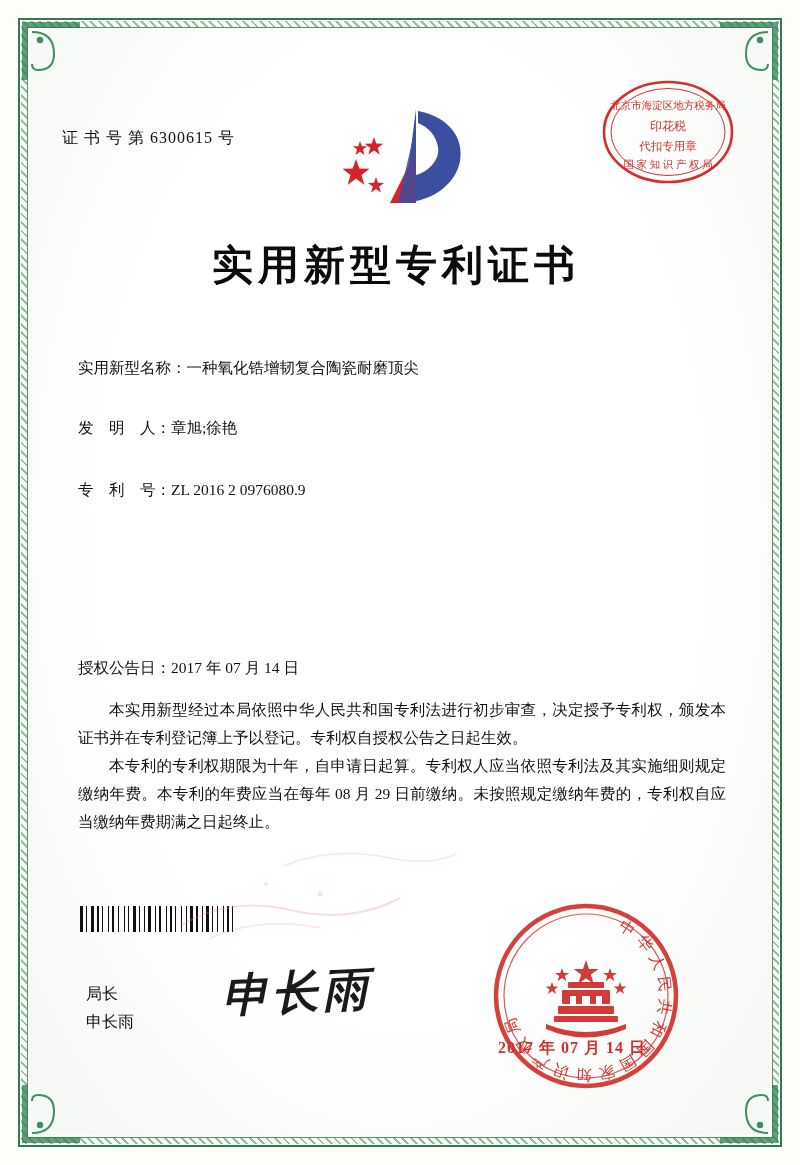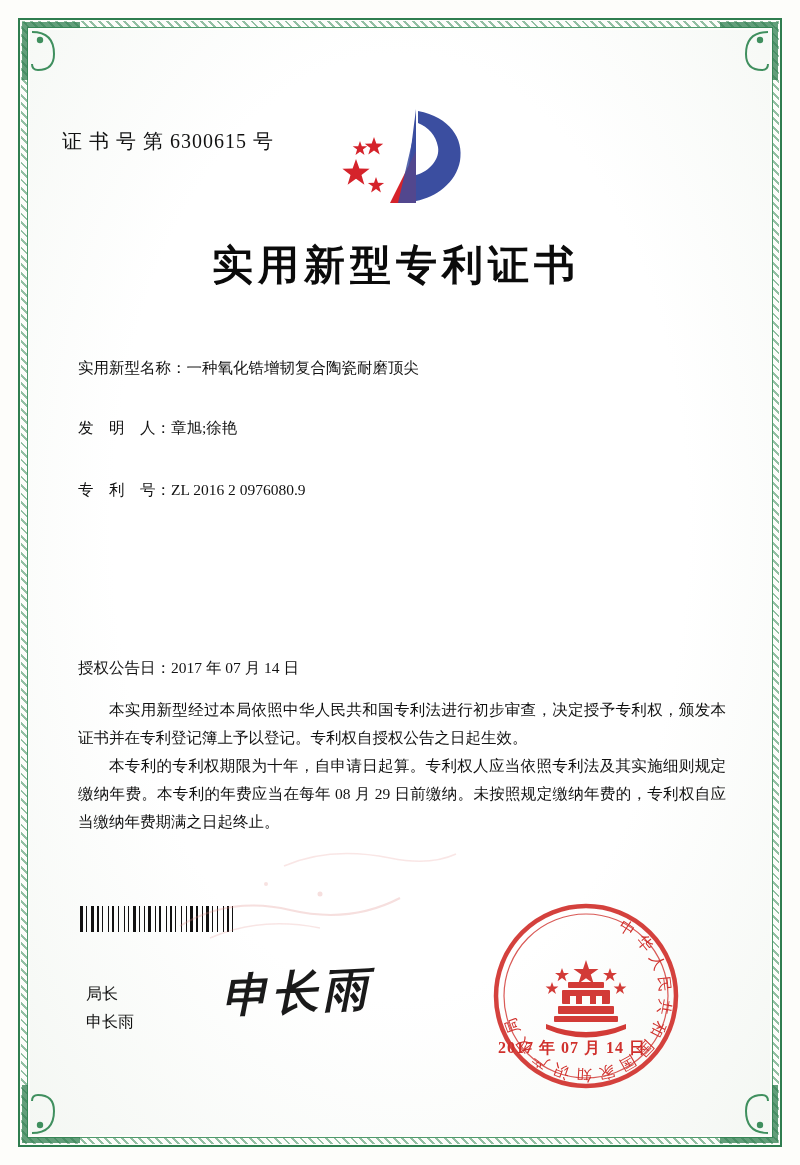--- a/index.html
+++ b/index.html
@@ -71,21 +71,21 @@
 
   
   .content {
     position: absolute;
     left: 0; top: 0; width: 800px; height: 1165px;
   }
 
   .cert-no {
     position: absolute;
     left: 62px; top: 128px;
-    font-size: 20px;
+    font-size: 16px;
     letter-spacing: 1px;
     color: #111;
   }
 
   
   .logo {
     position: absolute;
     left: 330px; top: 105px;
     width: 150px; height: 115px;
   }
@@ -337,20 +337,30 @@
 
     <div class="sig-label">
       <div>局长</div>
       <div>申长雨</div>
     </div>
     <div class="sig-script">申长雨</div>
 
     <div class="red-date">2017 年 07 月 14 日</div>
 
 
+    <div class="seal-top">
+      <svg width="144" height="112" viewBox="0 0 144 112">
+        <ellipse cx="72" cy="56" rx="64" ry="50" fill="none" stroke="#d0312d" stroke-width="2.6"></ellipse>
+        <ellipse cx="72" cy="56" rx="57" ry="43.5" fill="none" stroke="#d0312d" stroke-width="1"></ellipse>
+        <text x="72" y="33" fill="#d0312d" font-size="10.5" text-anchor="middle" font-family="'Liberation Serif', serif">北京市海淀区地方税务局</text>
+        <text x="72" y="54" fill="#d0312d" font-size="12" text-anchor="middle" font-family="'Liberation Serif', serif">印花税</text>
+        <text x="72" y="74" fill="#d0312d" font-size="11.5" text-anchor="middle" font-family="'Liberation Serif', serif">代扣专用章</text>
+        <text x="72" y="92" fill="#d0312d" font-size="10.5" text-anchor="middle" font-family="'Liberation Serif', serif">国 家 知 识 产 权 局</text>
+      </svg>
+    </div>
 
     <div class="seal-main">
       <svg width="196" height="196" viewBox="0 0 196 196">
         <defs>
           <path id="ringpath" d="M98,98 m0,-74 a74,74 0 1,1 -0.1,0"></path>
         </defs>
         <circle cx="98" cy="98" r="90" fill="none" stroke="#d0312d" stroke-width="4.5" opacity=".92"></circle>
         <circle cx="98" cy="98" r="82" fill="none" stroke="#d0312d" stroke-width="1.2" opacity=".8"></circle>
 
         <text fill="#d0312d" font-size="15.5" font-family="'Liberation Serif', serif" letter-spacing="6">

